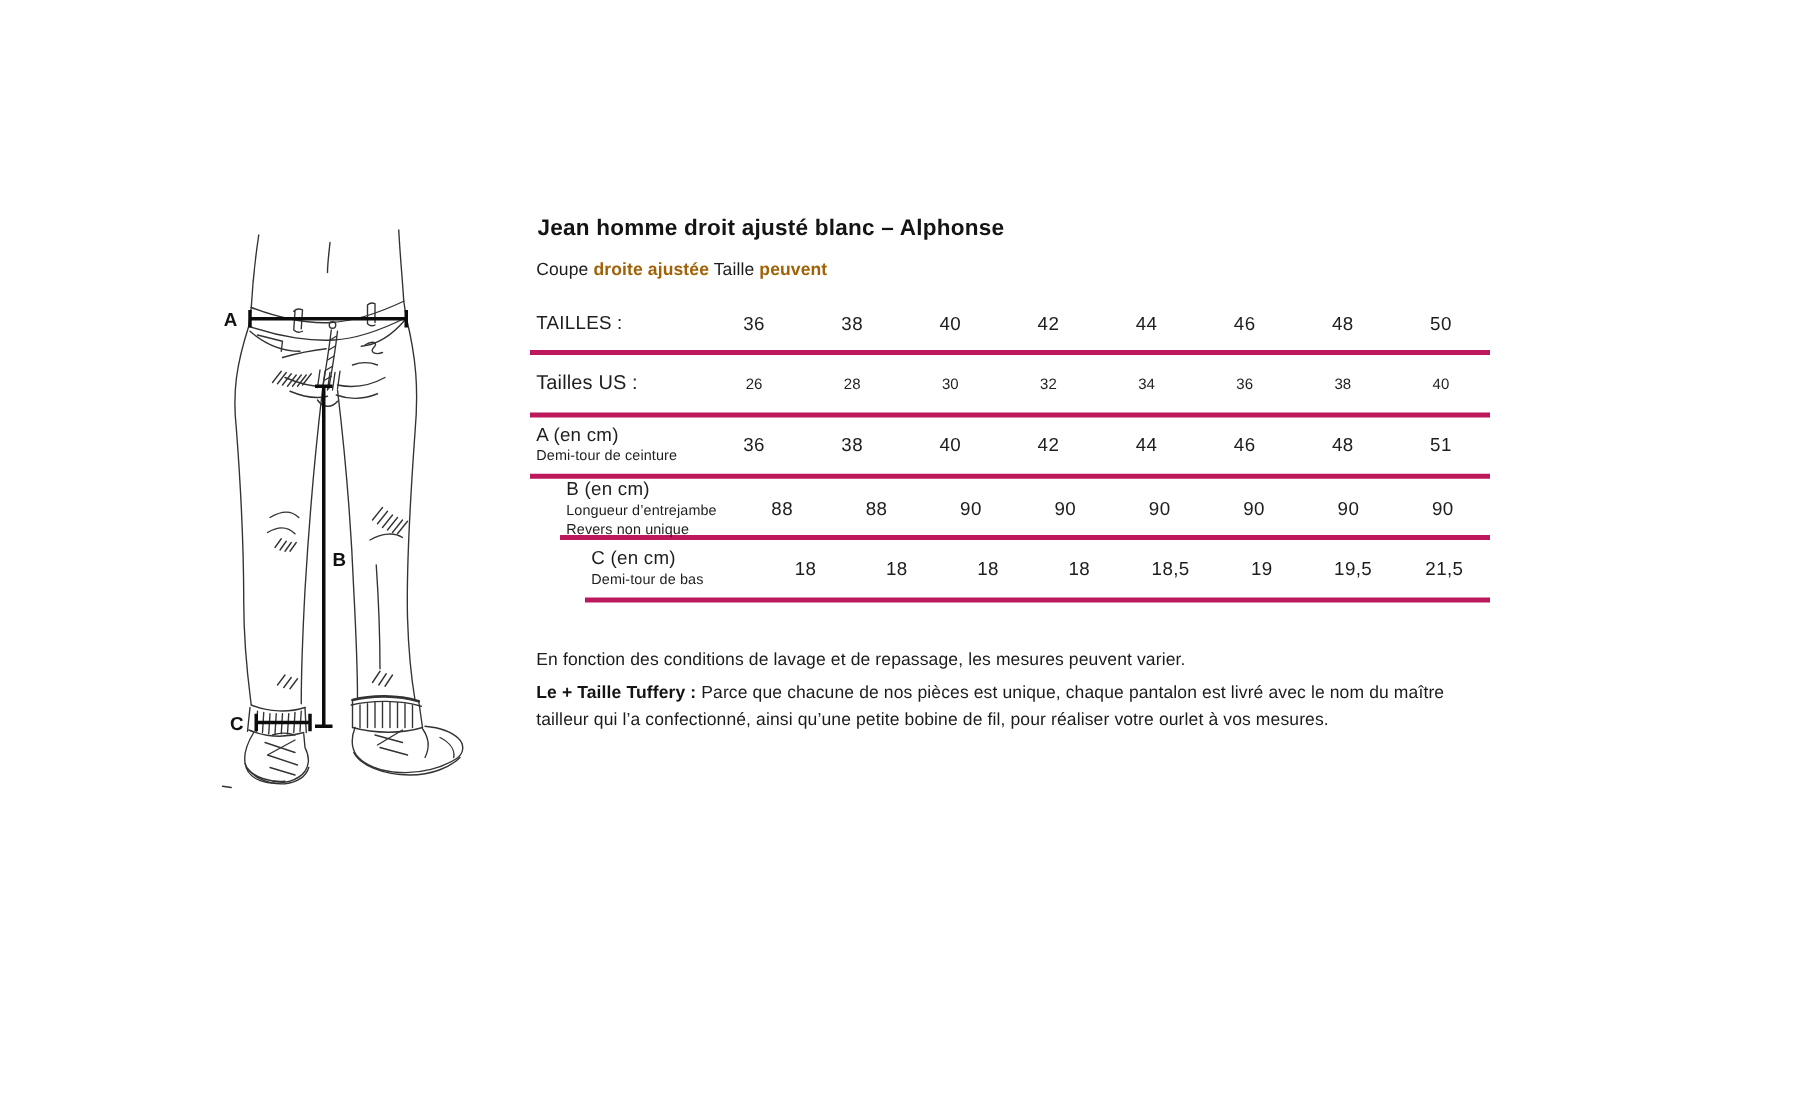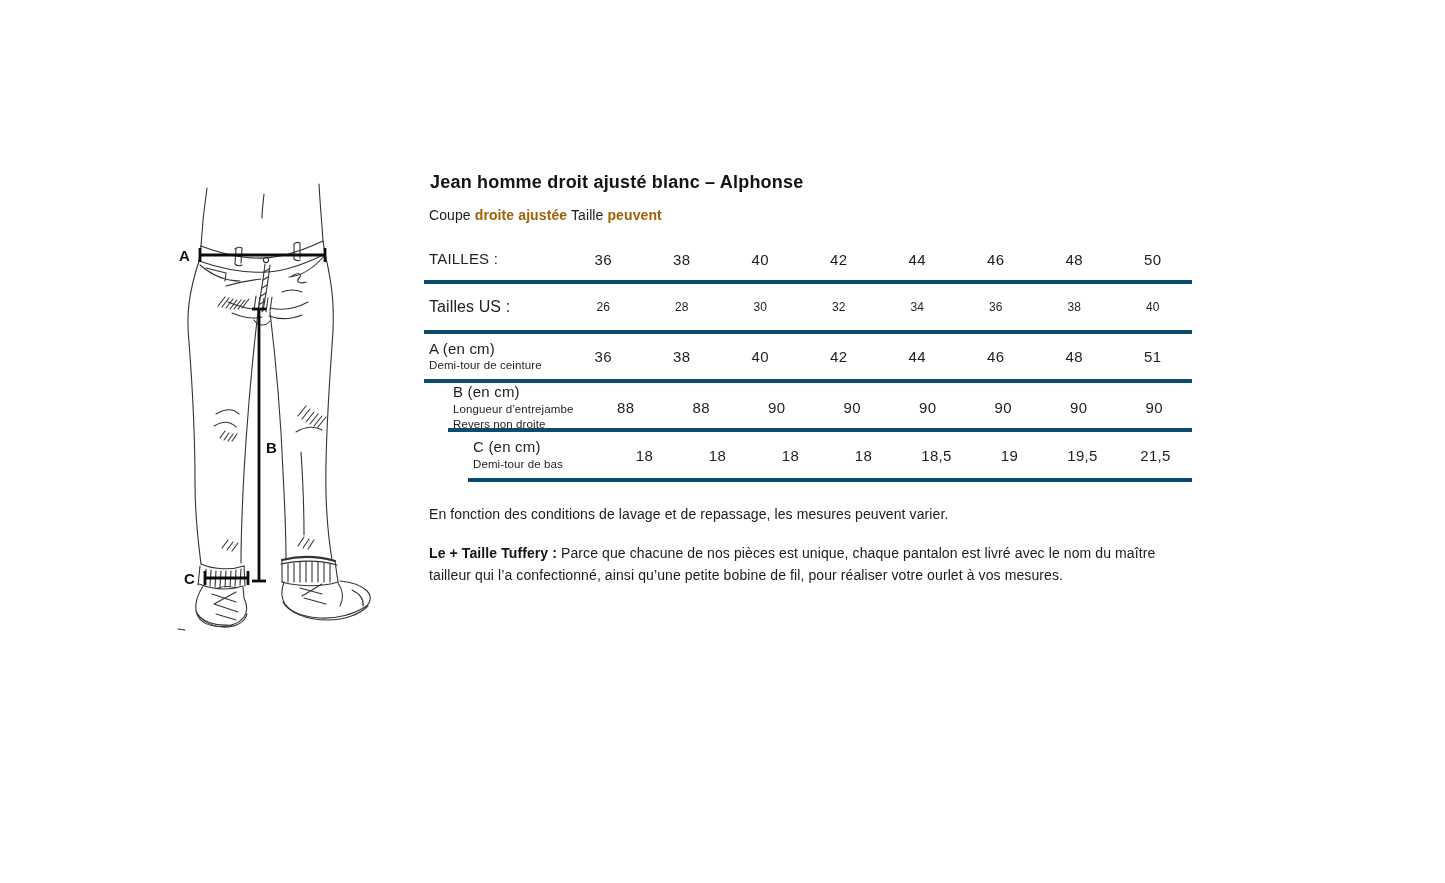--- a/index.html
+++ b/index.html
@@ -6,35 +6,35 @@
   body{font-family:"Liberation Sans",sans-serif;color:#1b1b1b;}
   .canvas{position:relative;width:1445px;height:883px;background:#ffffff;overflow:hidden;}
 
   
   .title{position:absolute;left:430px;top:172px;font-size:18px;font-weight:700;letter-spacing:.2px;color:#141414;}
   .subtitle{position:absolute;left:429px;top:207px;font-size:14px;color:#1b1b1b;letter-spacing:.1px;}
   .subtitle strong{font-weight:700;color:#a16207;}
 
   
   .size-table{position:absolute;left:424px;top:238px;width:768px;}
-  .t-row{display:grid;grid-template-columns:140px repeat(8,1fr);border-bottom:4px solid #0c4a6e;align-items:center;}
+  .t-row{display:grid;grid-template-columns:140px repeat(8,1fr);border-bottom:4px solid #be185d;align-items:center;}
   .r-head{height:42px;}
   .r-us{height:46px;}
   .r-a{height:45px;}
   .r-b{height:45px;margin-left:24px;}
   .r-c{height:46px;margin-left:44px;}
   .cell{min-width:0;}
   .lbl{padding-left:5px;}
   .lbl-main{font-size:15px;letter-spacing:.2px;color:#1e1e1e;line-height:1.25;}
   .lbl-sub{font-size:11.5px;color:#1e1e1e;line-height:1.3;letter-spacing:.1px;}
   .num{font-size:15px;text-align:center;letter-spacing:.3px;color:#1e1e1e;}
   .num-sm{font-size:12px;text-align:center;color:#1e1e1e;}
 
   
-  .note1{position:absolute;left:429px;top:506px;font-size:14px;letter-spacing:.1px;color:#1b1b1b;}
+  .note1{position:absolute;left:429px;top:519px;font-size:14px;letter-spacing:.1px;color:#1b1b1b;}
   .note2{position:absolute;left:429px;top:542px;width:737px;font-size:14px;line-height:22px;letter-spacing:.1px;color:#1b1b1b;}
   .note2 strong{font-weight:700;color:#141414;}
 
   
   .figure{position:absolute;left:170px;top:180px;width:220px;height:460px;}
   .figure svg{display:block;}
 </style>
 </head>
 <body>
 
@@ -194,21 +194,21 @@
       <div class="cell num">44</div>
       <div class="cell num">46</div>
       <div class="cell num">48</div>
       <div class="cell num">51</div>
     </div>
 
     <div class="t-row r-b">
       <div class="cell lbl">
         <div class="lbl-main">B (en cm)</div>
         <div class="lbl-sub">Longueur d’entrejambe</div>
-        <div class="lbl-sub">Revers non droite</div>
+        <div class="lbl-sub">Revers non unique</div>
       </div>
       <div class="cell num">88</div>
       <div class="cell num">88</div>
       <div class="cell num">90</div>
       <div class="cell num">90</div>
       <div class="cell num">90</div>
       <div class="cell num">90</div>
       <div class="cell num">90</div>
       <div class="cell num">90</div>
     </div>

